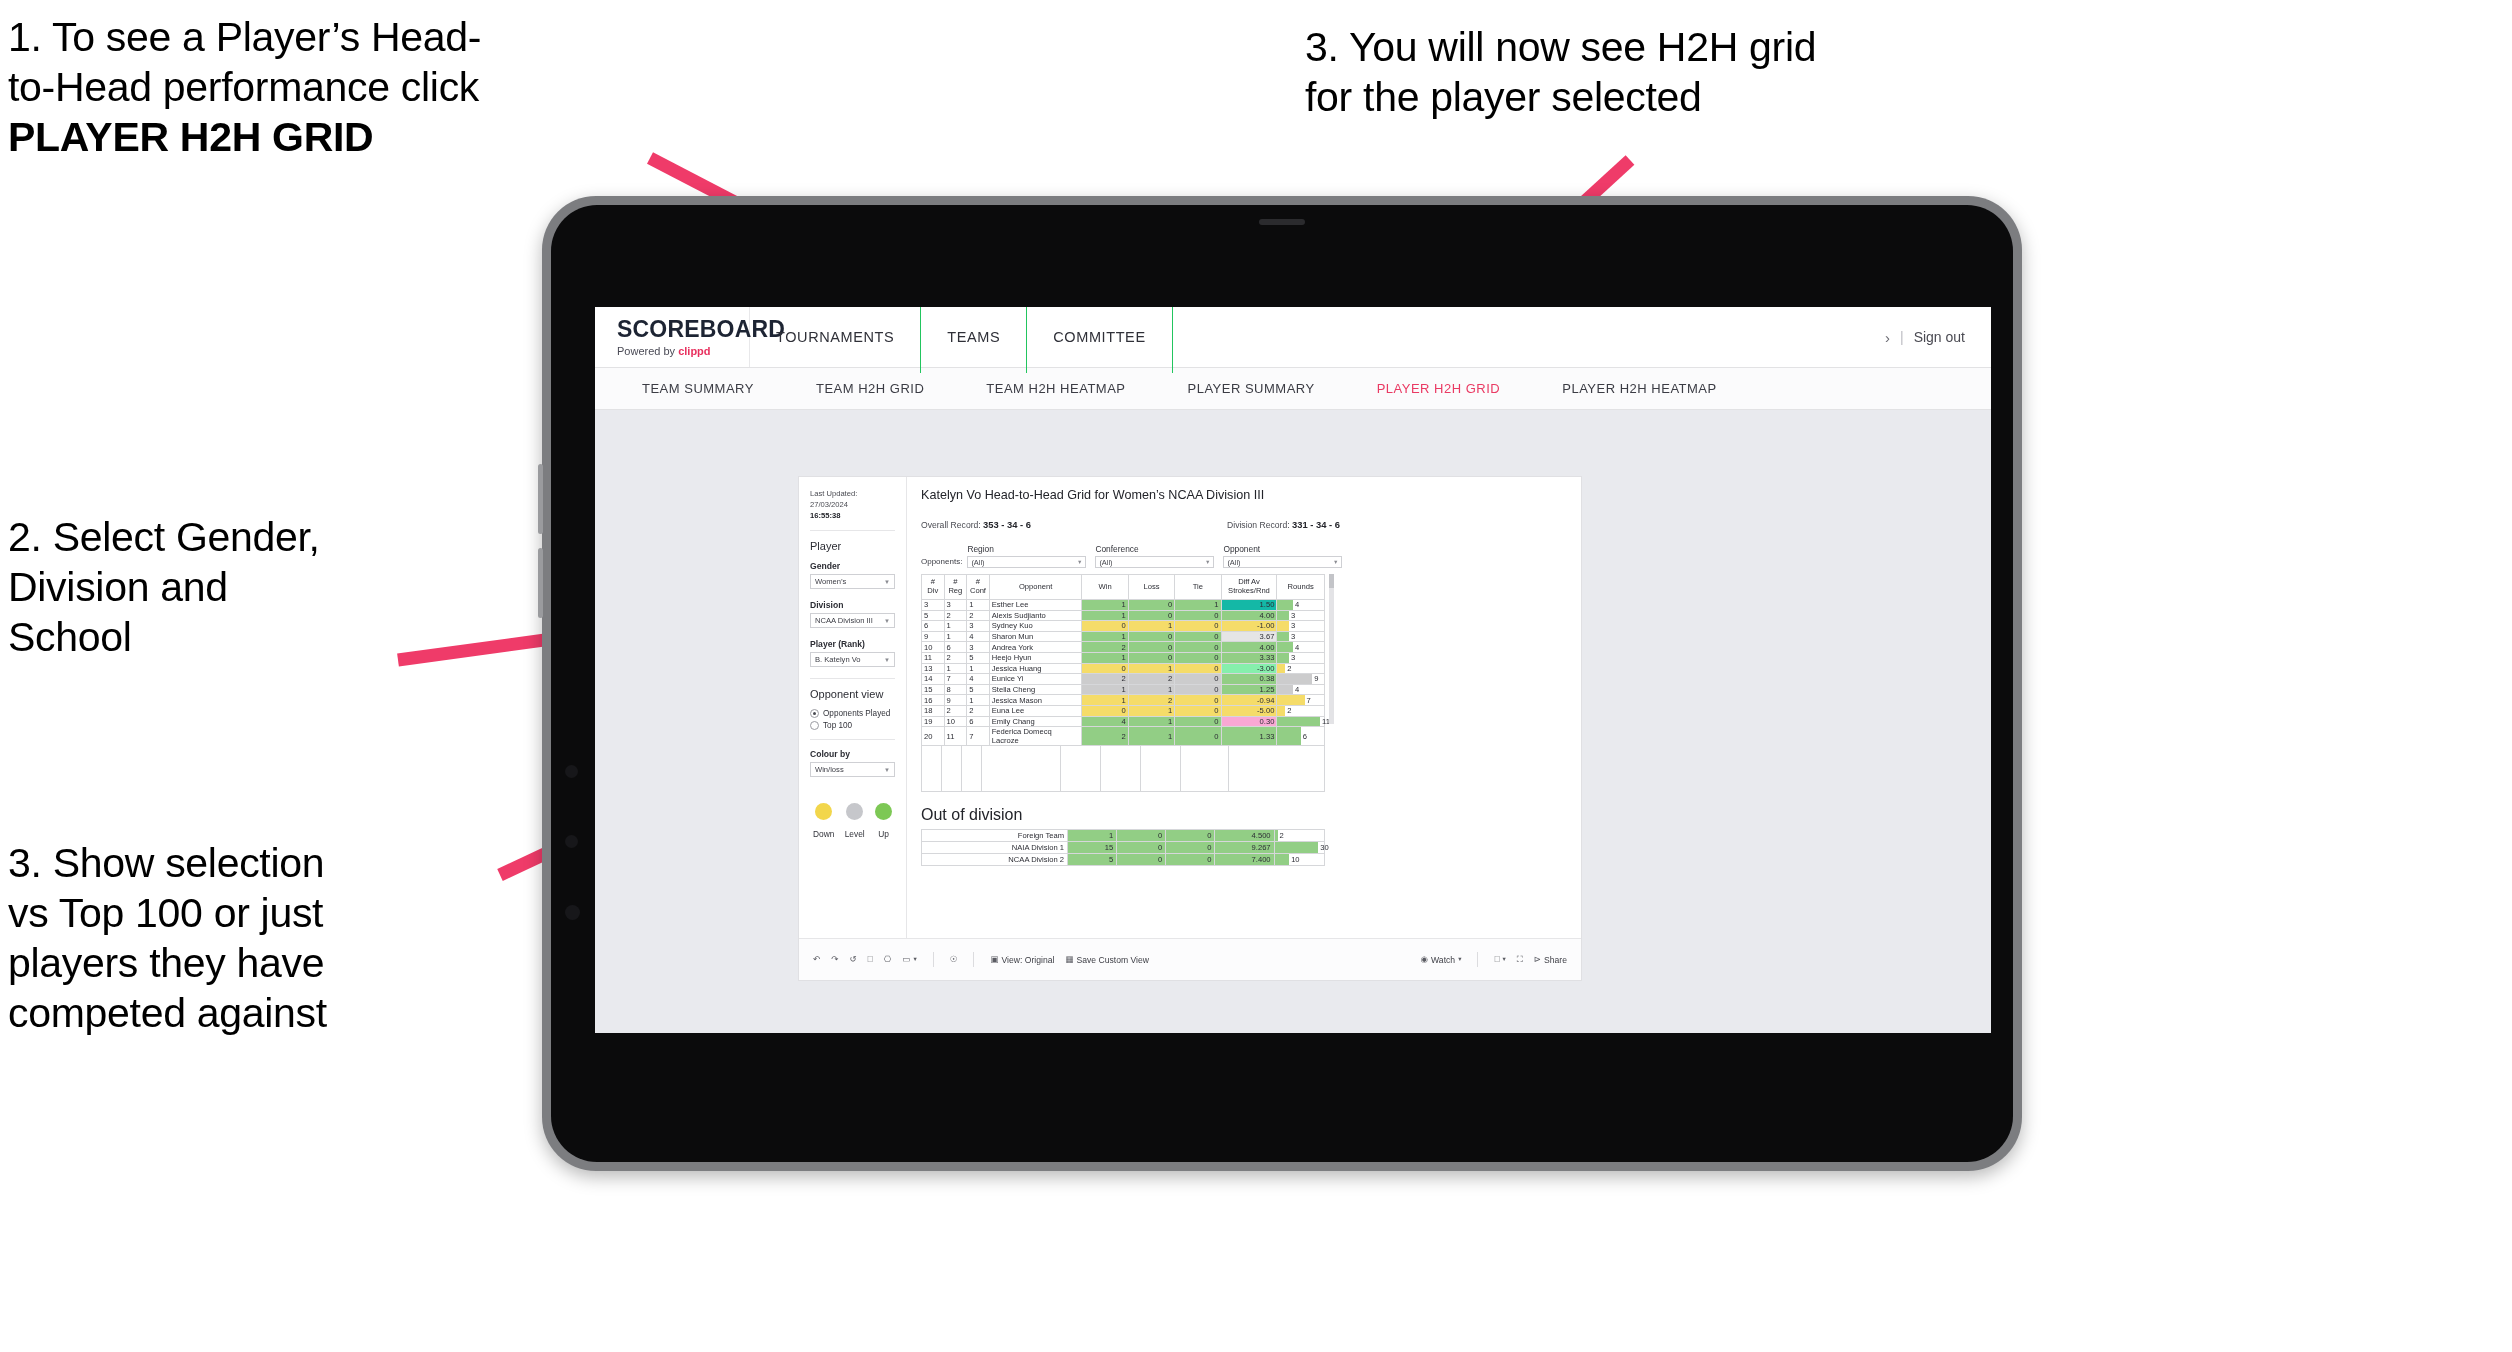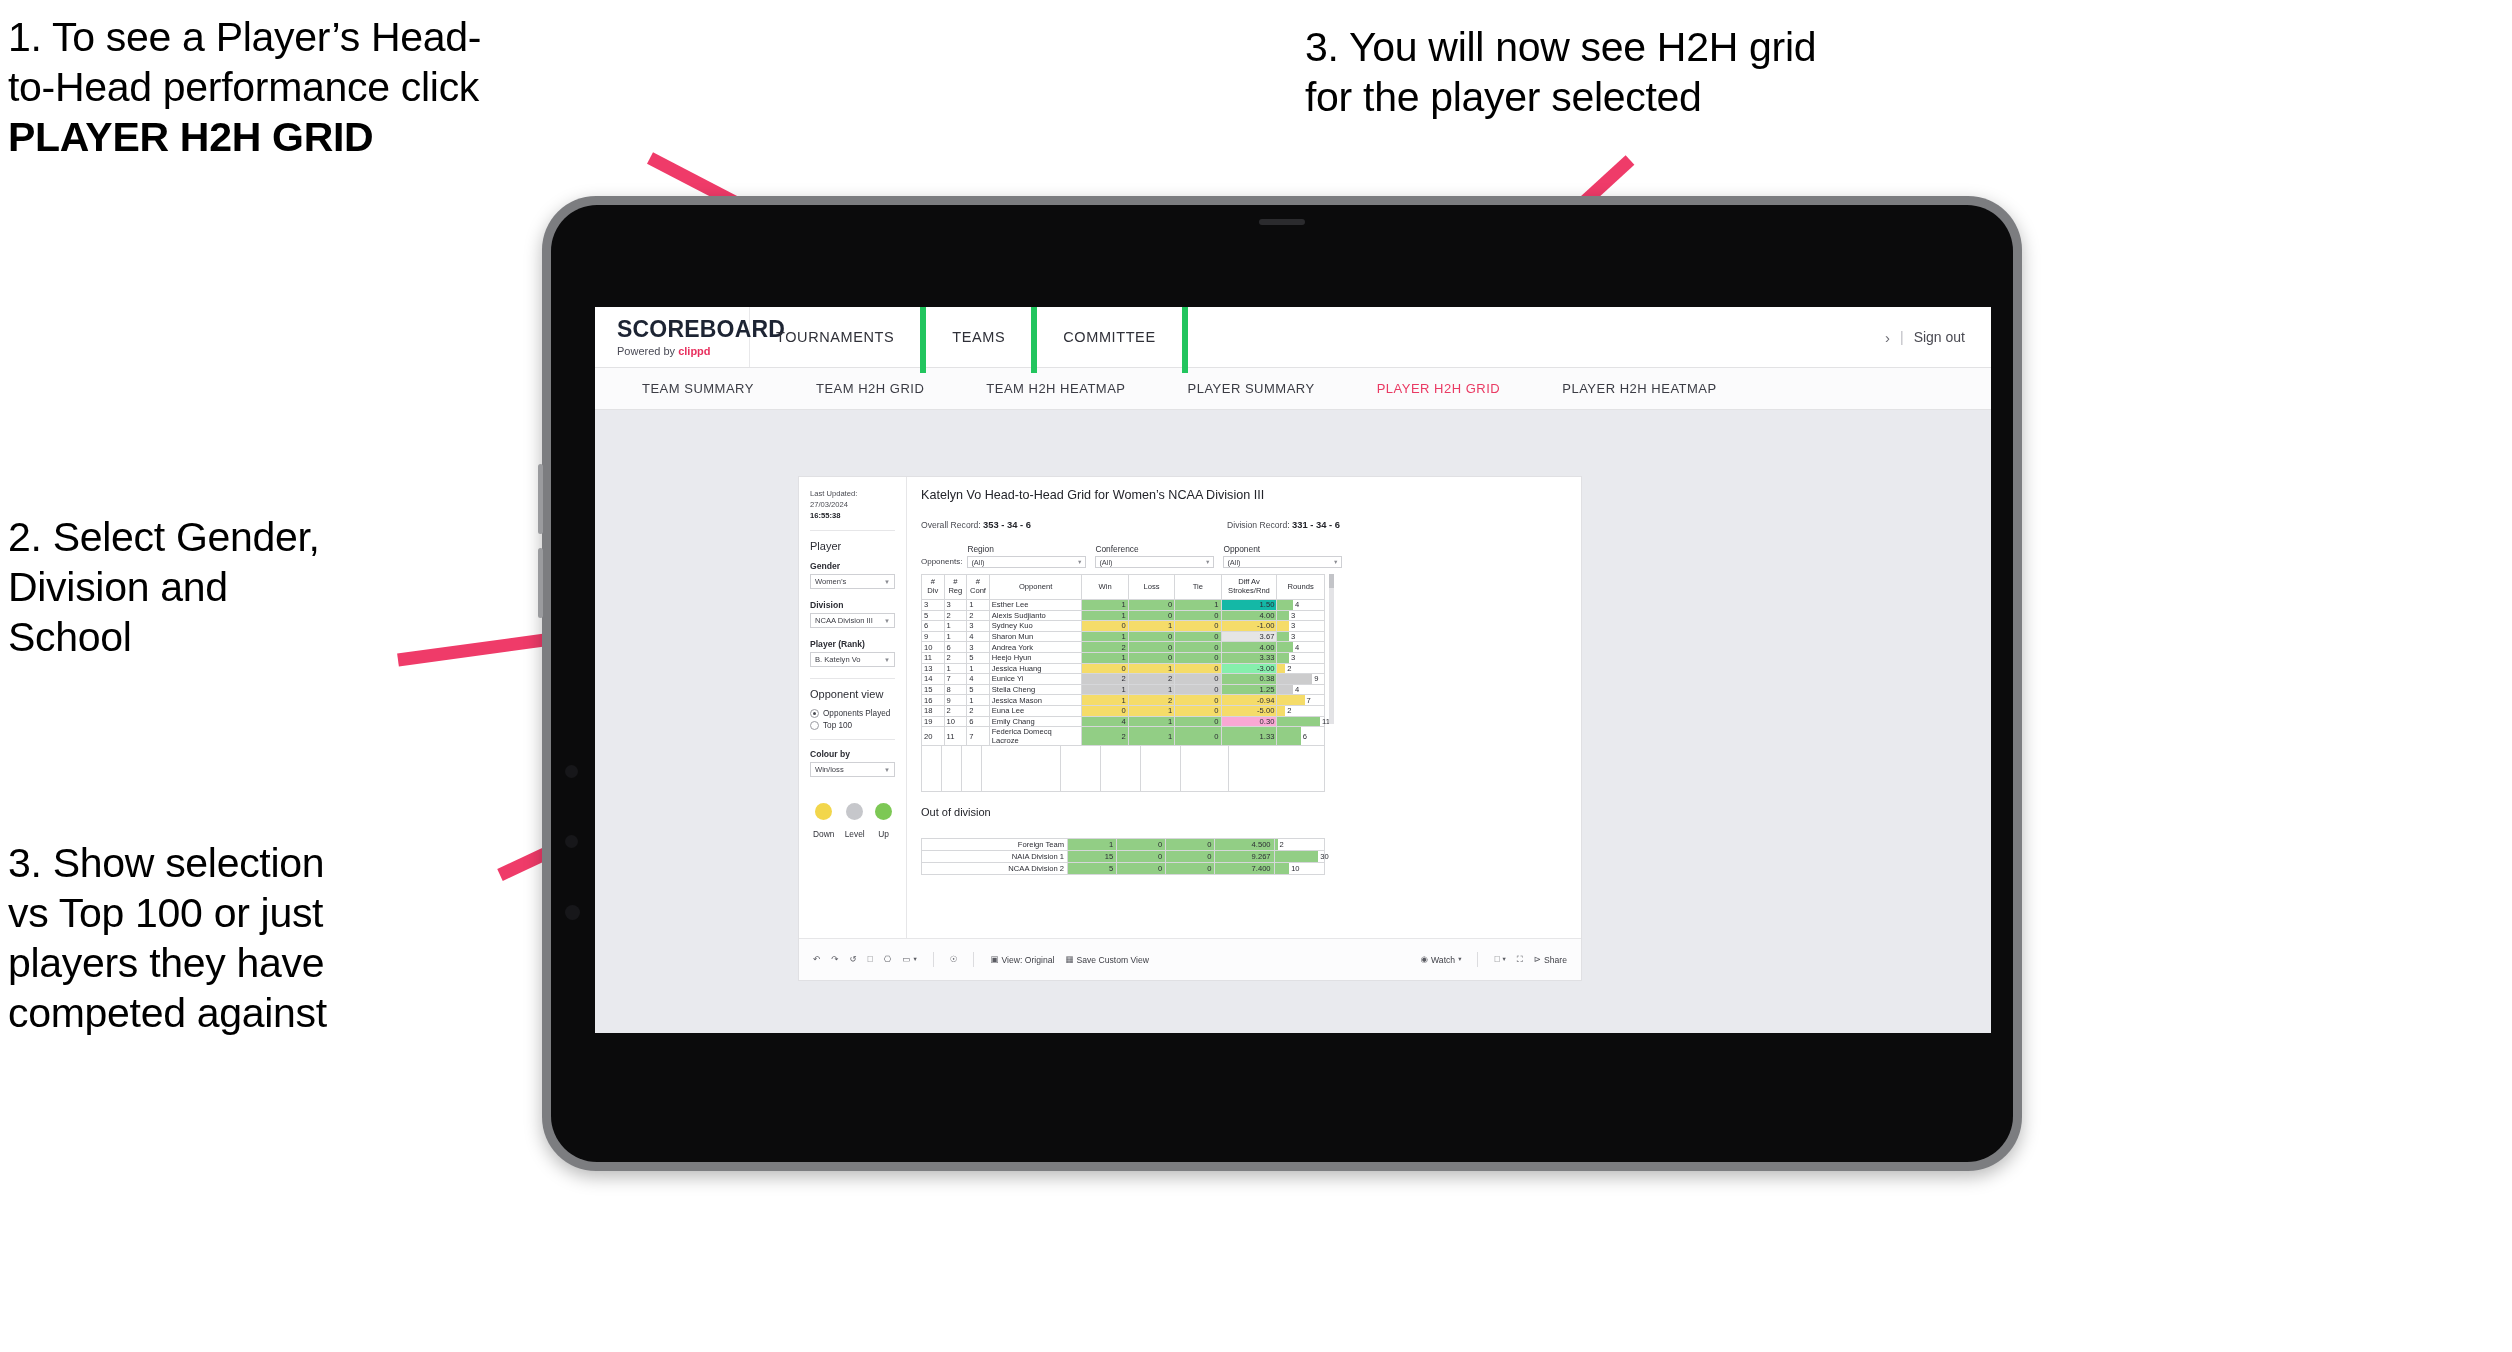--- a/index.html
+++ b/index.html
@@ -39,21 +39,21 @@
   #app-header{height:60px;background:#fff;display:flex;align-items:stretch;
           border-bottom:1px solid #e2e2e4;}
   #brand{width:155px;display:flex;flex-direction:column;justify-content:center;
           padding-left:22px;border-right:1px solid #e8e8ea;box-sizing:border-box;}
   #brand-name{font-family:"Liberation Sans",sans-serif;font-weight:bold;font-size:23px;
           letter-spacing:0.2px;color:#1d2433;line-height:1;}
   #brand-sub{font-size:11px;color:#4a4a55;margin-top:4px;}
   #brand-sub .clippd{color:#e8305e;font-weight:bold;}
   .topnav{display:flex;align-items:center;font-size:14.5px;color:#2f3038;letter-spacing:.6px;}
   .topnav .item{padding:6px 26px;height:100%;display:flex;align-items:center;
-          border-right:6px solid #22c55e;white-space:nowrap;}
+          border-right:1px solid #22c55e;white-space:nowrap;}
   .topnav .item:first-child{border-left:none;}
   #header-right{margin-left:auto;display:flex;align-items:center;gap:10px;
           padding-right:26px;font-size:14px;color:#4a4a52;}
   #header-right .sep{color:#bcbcc2;}
   #chev{color:#6b6b73;font-size:15px;}
 
   #subnav{height:41px;background:#fbfbfc;border-bottom:1px solid #e2e2e4;
           display:flex;align-items:center;padding-left:24px;gap:16px;}
   #subnav .tab{font-size:13px;letter-spacing:.5px;color:#3b3c44;padding:0 23px;white-space:nowrap;}
   #subnav .tab.active{color:#ea3a63;}
@@ -107,21 +107,21 @@
   .c-rnd{width:40px;text-align:left;padding:0!important;position:relative;}
   .bar{position:absolute;left:0;top:0;bottom:0;}
   .rnd-val{position:absolute;top:0;bottom:0;display:flex;align-items:center;
            font-size:7.6px;color:#2c2d34;padding-left:2px;}
   #tbl-wrap{position:relative;width:412px;}
   #tbl-scroll{position:absolute;right:-1px;top:0;width:5px;height:150px;background:#e3e3e6;}
   #tbl-scroll .thumb{position:absolute;top:0;left:0;right:0;height:14px;background:#c3c4c8;}
   #tail{width:404px;height:46px;border:1px solid #d6d7da;border-top:none;
         display:flex;box-sizing:border-box;}
   #tail .seg{border-right:1px solid #d6d7da;}
-  #ood-h{font-size:11px;color:#23242a;margin:14px 0 20px 0;}
+  #ood-h{font-size:16px;color:#23242a;margin:14px 0 5px 0;}
   table.ood{border-collapse:collapse;width:404px;table-layout:fixed;}
   table.ood td{border:1px solid #d6d7da;font-size:7.6px;color:#2c2d34;height:12px;
             padding:0 3px;box-sizing:border-box;}
   .o-name{width:116px;text-align:right;}
   .o-num{width:39px;text-align:right;}
   .o-diff{width:47px;text-align:right;}
   .o-rnd{width:40px;padding:0!important;position:relative;}
 
   #viz-toolbar{height:41px;border-top:1px solid #e6e6e8;background:#fcfcfd;
         display:flex;align-items:center;padding:0 14px;gap:11px;font-size:8.6px;color:#3d3e45;}

